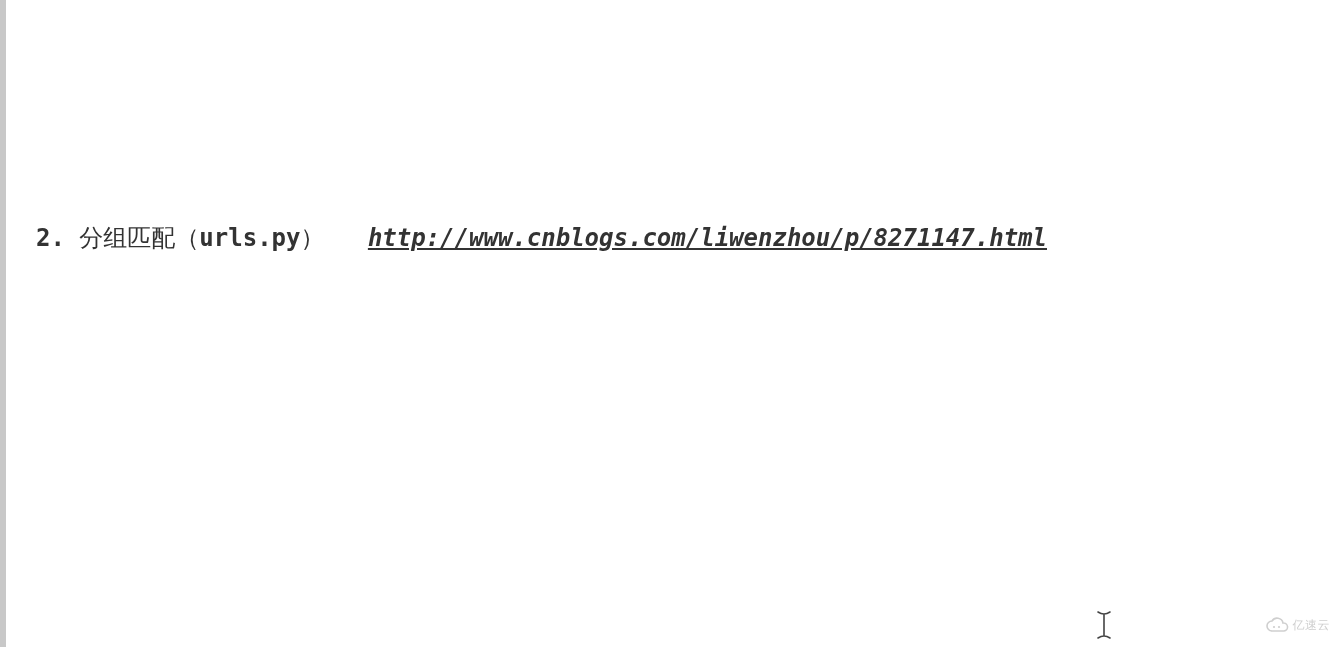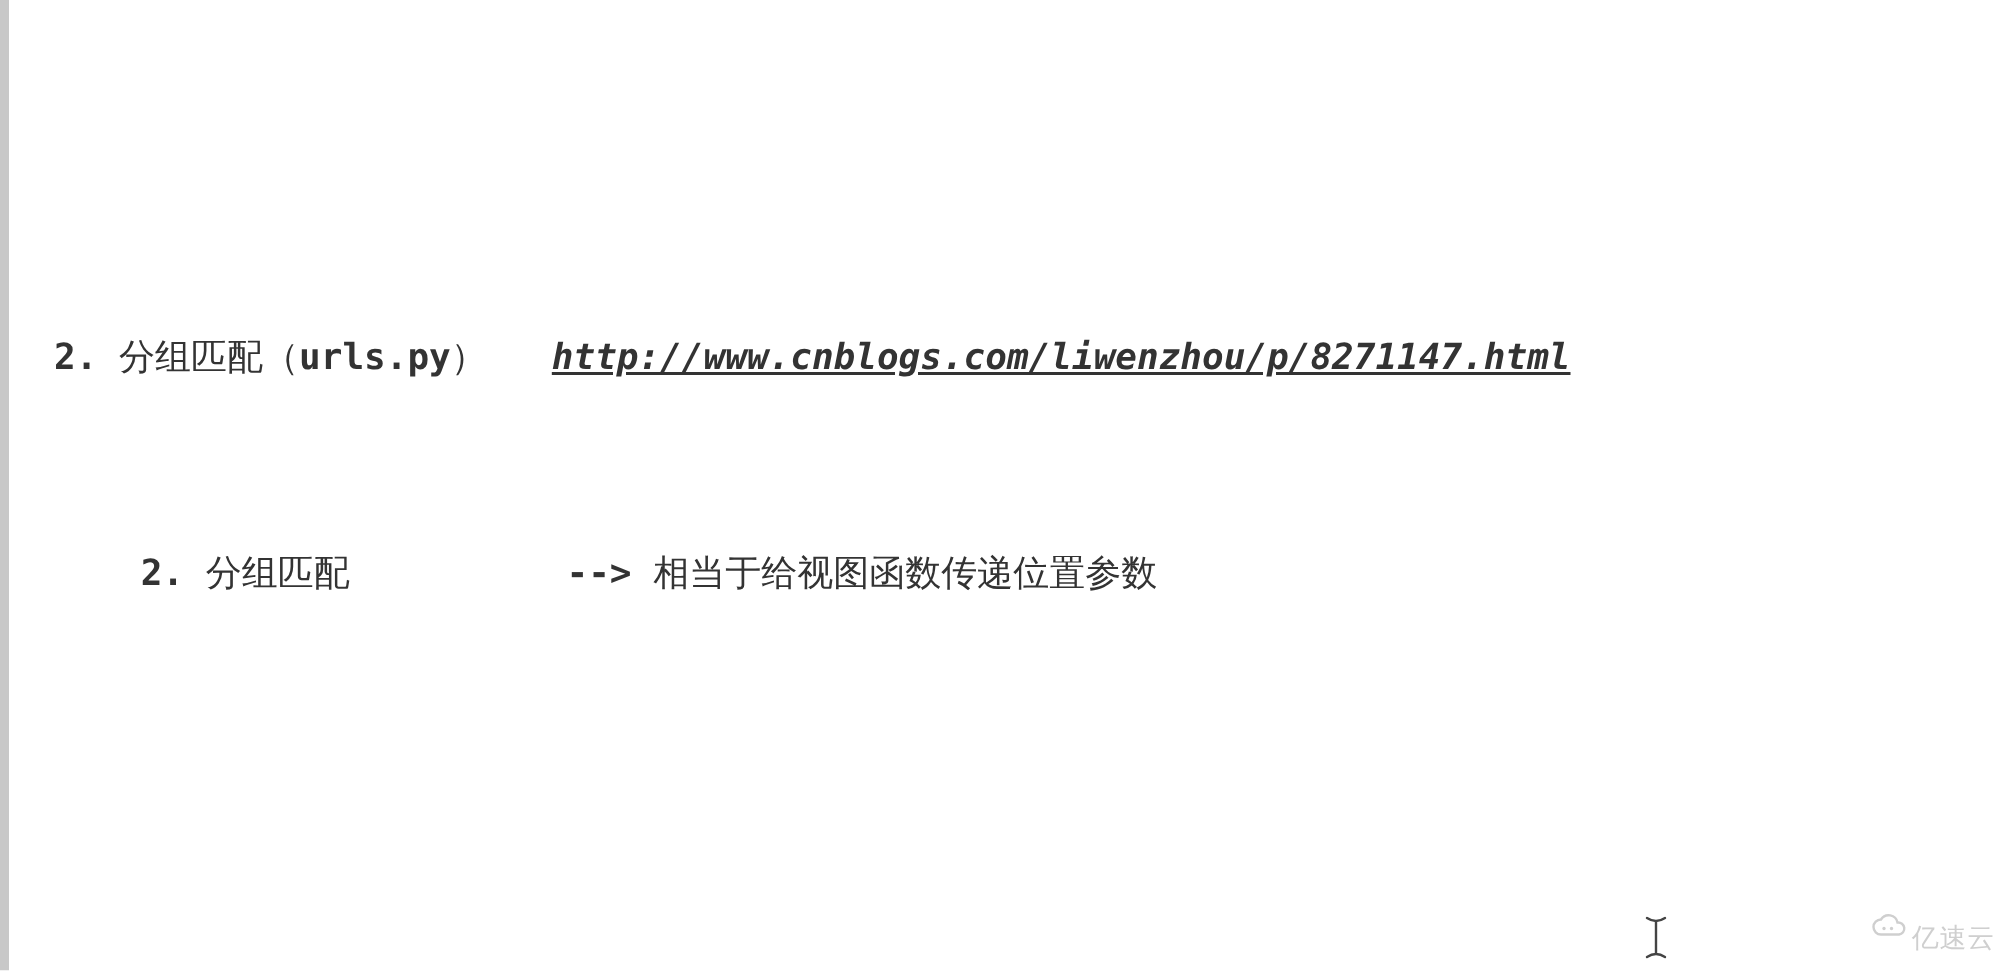--- a/index.html
+++ b/index.html
@@ -46,41 +46,40 @@
     width: 18px;
     height: 30px;
     pointer-events: none;
     color: #444;
   }
   .wm {
     position: absolute;
     bottom: 4px;
     right: 8px;
     font-family: "Microsoft YaHei", sans-serif;
-    font-size: 18px;
+    font-size: 12px;
     color: #cfcfcf;
     font-weight: 500;
     letter-spacing: 0.5px;
     display: flex;
-    align-items: flex-start;
+    align-items: center;
     gap: 4px;
   }
   .wm svg { display: block; }
 </style>
 </head>
 <body>
 
 <div class="page">
 
   <div class="gutter"></div>
 
   <div class="doc">
 <span class="line"><span>2. </span><span>分组匹配（urls.py）</span>   <a class="link" href="#">http://www.cnblogs.com/liwenzhou/p/8271147.html</a></span>
 <span class="line">    </span>
-<span class="line">    <span>2. </span><span>分组匹配          --&gt; 相当于给视图函数传递位置参数</span></span>
 
 
 
 
 
 
 
 
 
 

